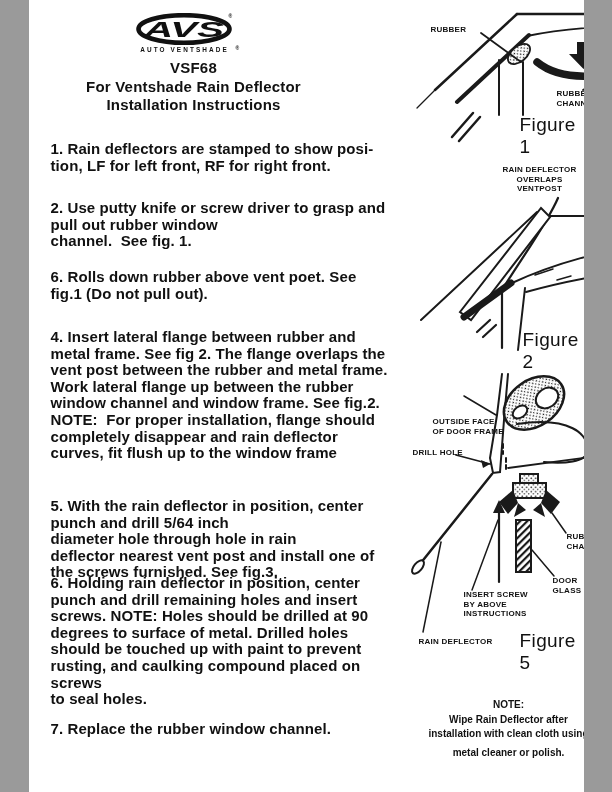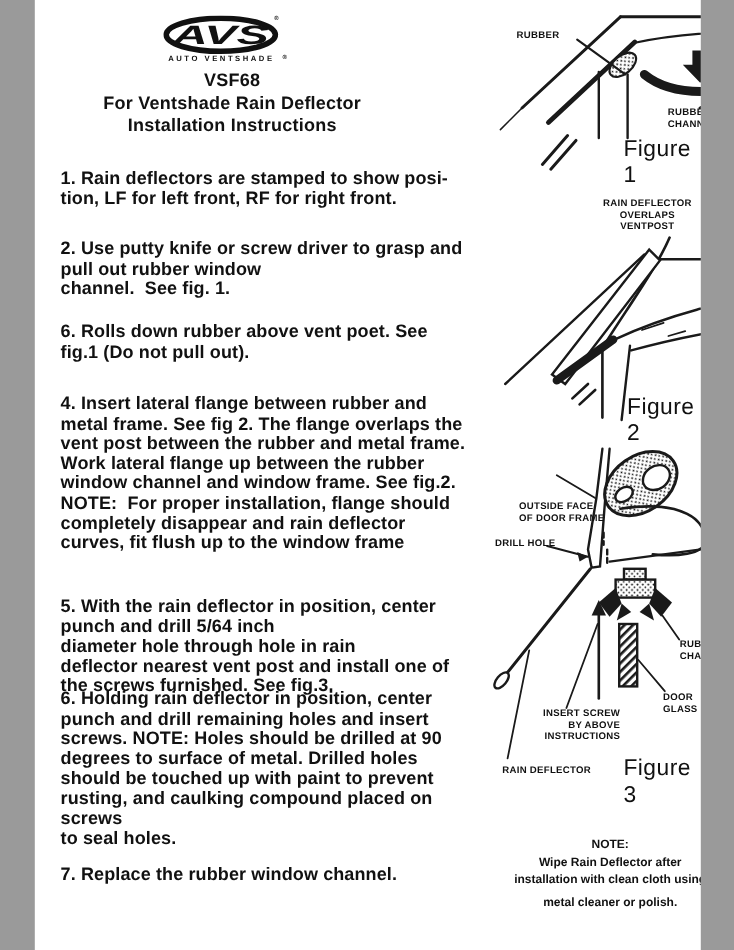--- a/index.html
+++ b/index.html
@@ -190,25 +190,25 @@
       <polygon points="95,140 89,153 101,153"></polygon>
     </g>
   </svg>
   <div class="fig-label" style="left:404px;top:376px;margin-top:41px;">OUTSIDE FACE
 OF DOOR FRAME</div>
   <div class="fig-label" style="left:384px;top:448px;">DRILL HOLE</div>
   <div class="fig-label" style="left:565px;top:453px;">LATERAL
 FLANGE</div>
   <div class="fig-label" style="left:538px;top:532px;">RUBBER CHANNEL</div>
   <div class="fig-label" style="left:524px;top:576px;">DOOR GLASS</div>
-  <div class="fig-label" style="left:424px;top:590px;text-align:right;">INSERT SCREW
+  <div class="fig-label" style="left:435px;top:590px;">INSERT SCREW
 BY ABOVE
 INSTRUCTIONS</div>
   <div class="fig-label" style="left:390px;top:637px;">RAIN DEFLECTOR</div>
-  <div class="fig-caption" style="left:491px;top:630px;">Figure 3</div>
+  <div class="fig-caption" style="left:491px;top:630px;">Figure 5</div>
 
   <div class="note">
     <div>NOTE:</div>
     <div class="note-body">Wipe Rain Deflector after
 installation with clean cloth using</div>
     <div class="note-last">metal cleaner or polish.</div>
   </div>
 
 </div>
 

